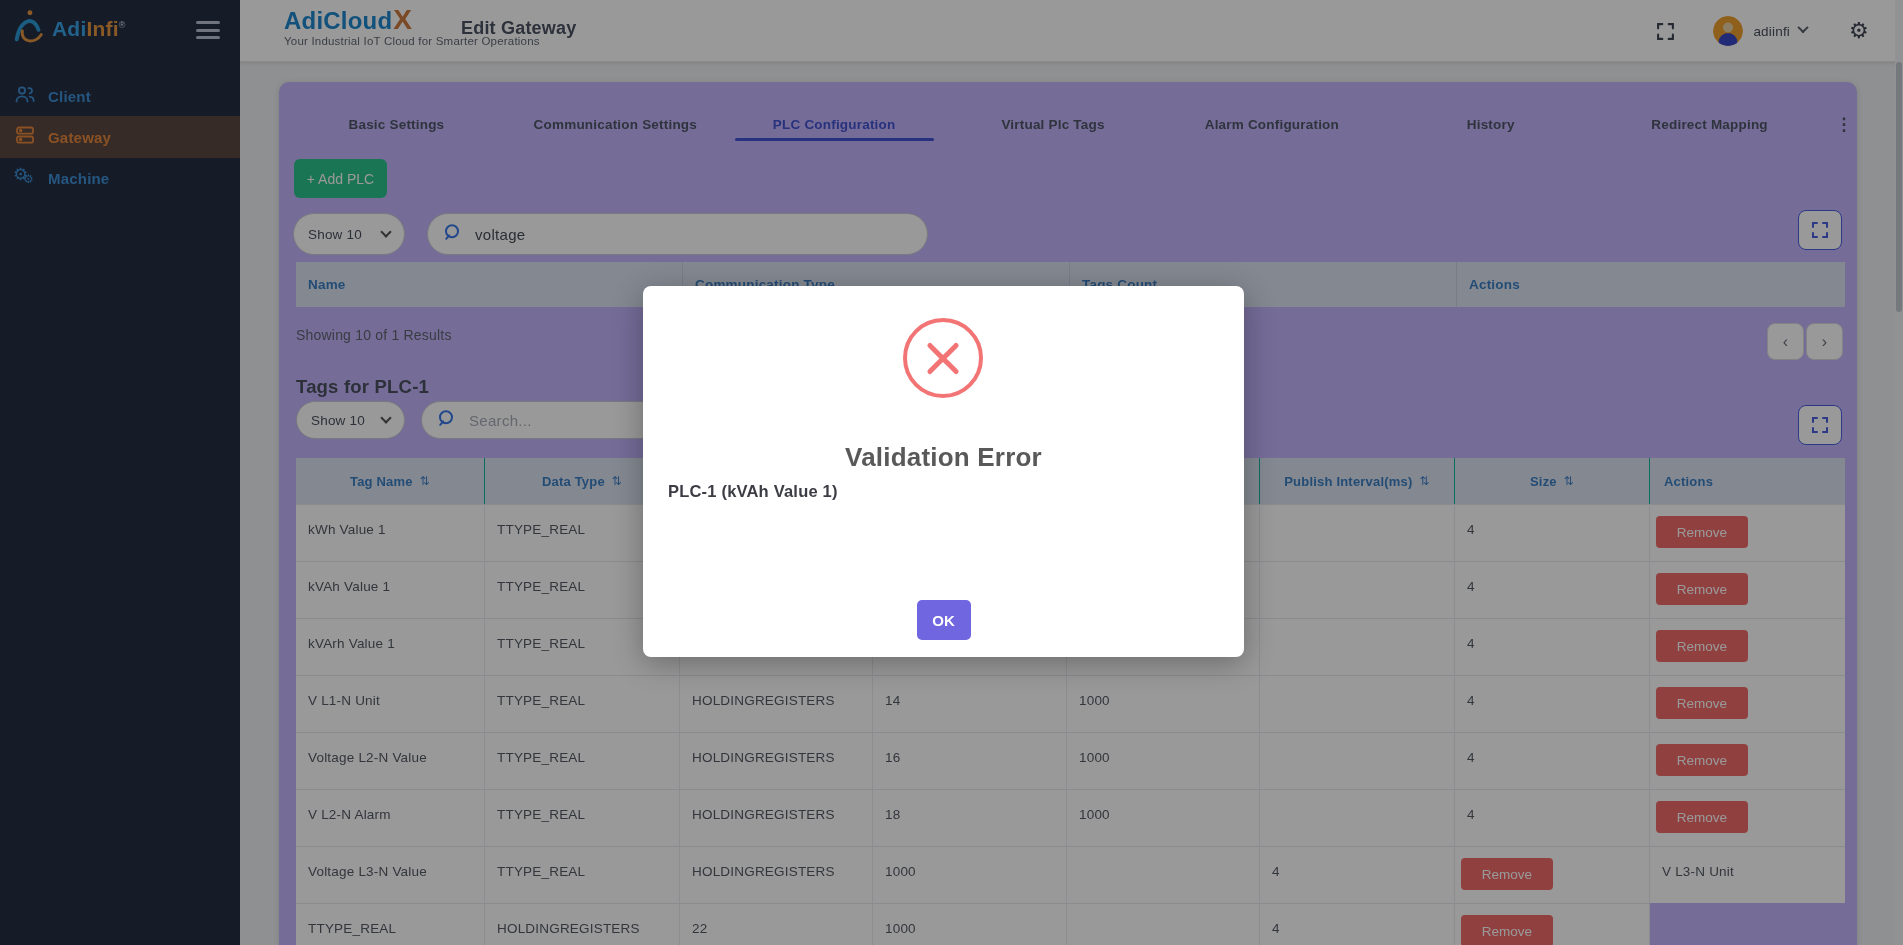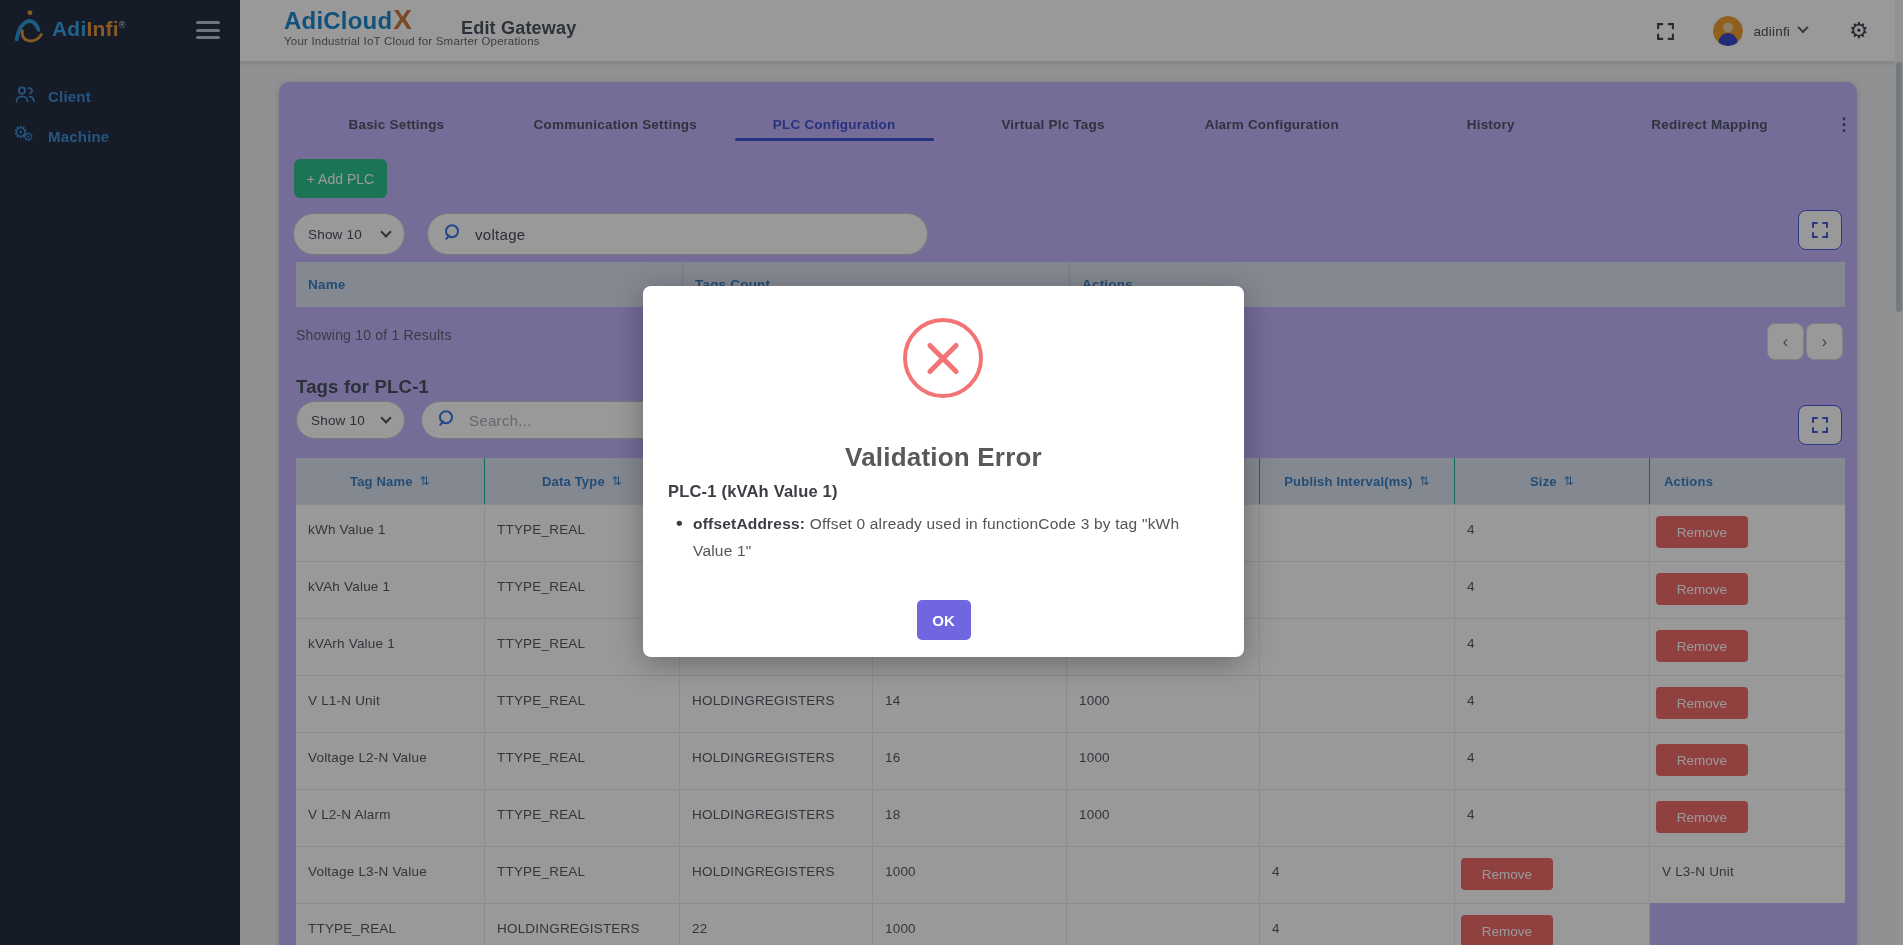--- a/index.html
+++ b/index.html
@@ -127,20 +127,31 @@
         <span>
           <svg width="22" height="22" viewBox="0 0 22 22" fill="none" stroke="#3e8fd6" stroke-width="1.8" stroke-linecap="round">
             <circle cx="8" cy="7.5" r="3.1"></circle>
               <path d="M2.5 18.5c0-3.1 2.5-5.1 5.5-5.1s5.5 2 5.5 5.1"></path>
             <path d="M14.4 5.2a2.7 2.7 0 1 1 1.4 5.2"></path>
               <path d="M15.6 13.6c2.5.2 4.1 2 4.1 4.5"></path>
           </svg>
         </span>
         <span class="lbl">Client</span>
       </div>
+      <div class="nav-item active">
+        <span>
+          <svg width="22" height="22" viewBox="0 0 22 22" fill="none" stroke="#e8883c" stroke-width="1.8">
+            <rect x="3" y="3.5" width="16" height="6.2" rx="2"></rect>
+              <rect x="3" y="12.5" width="16" height="6.2" rx="2"></rect>
+            <circle cx="6.6" cy="6.6" r="0.9" fill="#e8883c"></circle>
+              <circle cx="6.6" cy="15.6" r="0.9" fill="#e8883c"></circle>
+          </svg>
+        </span>
+        <span class="lbl">Gateway</span>
+      </div>
       <div class="nav-item">
         <span class="gear-stack">
             <span class="g1">⚙</span>
             <span class="g2">⚙</span>
           </span>
         <span class="lbl">Machine</span>
       </div>
     </nav>
   </aside>
 
@@ -197,20 +208,21 @@
       <input value="voltage" style="">
     </div>
     <div class="expand-btn exp1">
       <svg width="18" height="18" viewBox="0 0 18 18" fill="none" stroke="#4a5fe0" stroke-width="2" stroke-linecap="round">
         <path d="M6 2H2v4M12 2h4v4M2 12v4h4M16 12v4h-4"></path>
       </svg>
     </div>
 
     <div class="t1">
       <div class="h">Name</div>
+      <div class="h">Communication Type</div>
       <div class="h">Tags Count</div>
       <div class="h">Actions</div>
     </div>
     <div class="results">Showing 10 of 1 Results</div>
     <div class="pager">
       <div class="pg-btn">‹</div>
       <div class="pg-btn">›</div>
     </div>
 
     <div class="sec-title">Tags for PLC-1</div>
@@ -340,17 +352,16 @@
     <div class="scroll-thumb"></div>
   </div>
 
   <div class="backdrop"></div>
   <div class="modal">
     <div class="err-circle">
         <span class="err-x"></span>
       </div>
     <div class="m-title">Validation Error</div>
     <div class="m-heading">PLC-1 (kVAh Value 1)</div>
-    <div class="m-bullet"><b>offsetAddress:</b> <span>Offset 0 already used in functionCode 3 by tag "kWh Value 1"</span></div>
     <button class="ok-btn">OK</button>
   </div>
 
 </div>
 
 </body></html>

